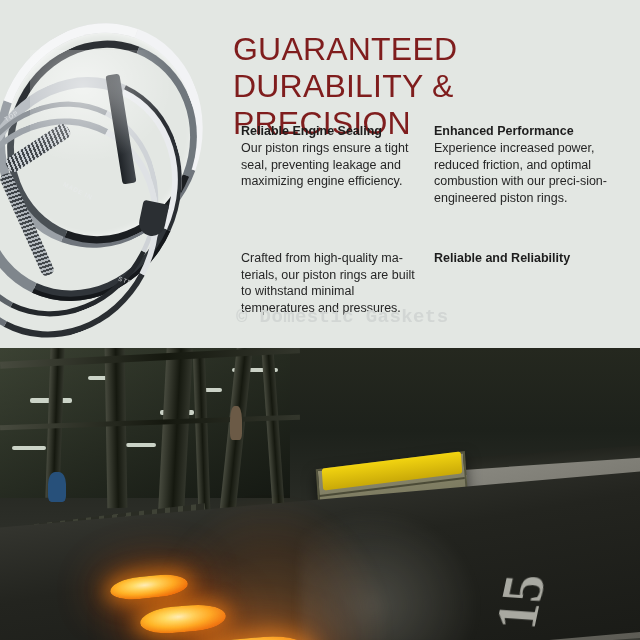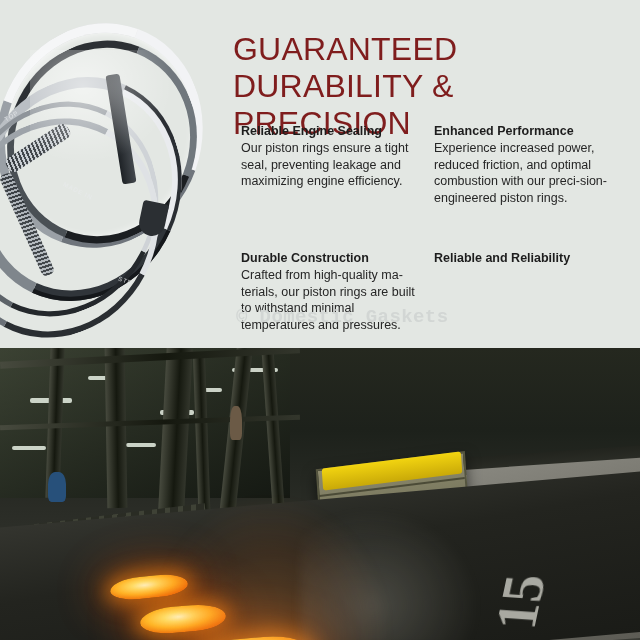--- a/index.html
+++ b/index.html
@@ -285,21 +285,20 @@
           <div class="feat-body">Our piston rings ensure a tight seal, preventing leakage and maximizing engine efficiency.</div>
         </div>
         <div class="feat">
           <div class="feat-title">Enhanced Performance</div>
           <div class="feat-body">Experience increased power, reduced friction, and optimal combustion with our preci-sion-engineered piston rings.</div>
         </div>
       </div>
       <div class="spacer"></div>
       <div class="feat-row">
         <div class="feat">
-          <div class="feat-title">Durable Construction</div>
           <div class="feat-body">Crafted from high-quality ma-terials, our piston rings are built to withstand minimal temperatures and pressures.</div>
         </div>
         <div class="feat">
           <div class="feat-title">Reliable and Reliability</div>
         </div>
       </div>
     </div>
 
     <div id="watermark">© Domestic Gaskets</div>
   </div>

